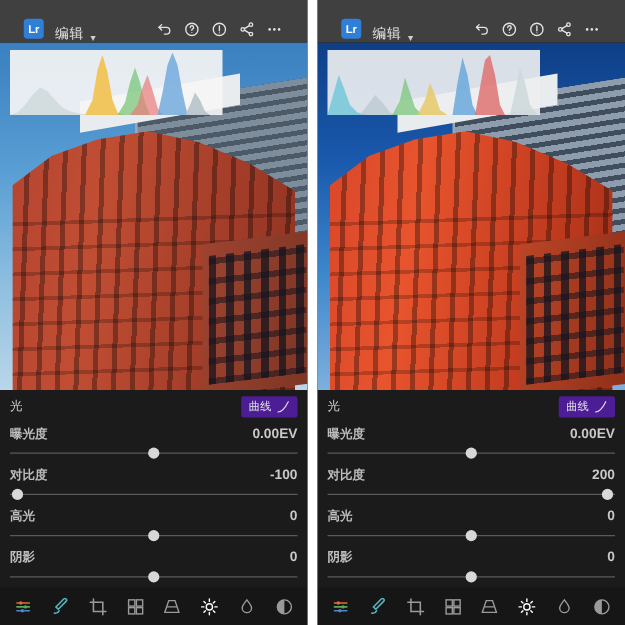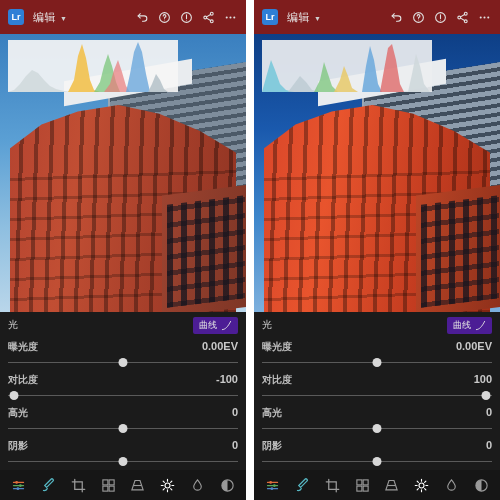--- a/index.html
+++ b/index.html
@@ -21,24 +21,24 @@
     display: flex;
     flex-direction: column;
     position: relative;
     overflow: hidden;
   }
   .pane.left { margin-right: 8px; }
 
   
   .topbar {
     height: 34px;
-    background: #7f1d1d;
+    background: #404040;
     display: flex;
-    align-items: center;
-    padding: 0 5px;
+    align-items: flex-end;
+    padding: 0 16px;
     flex: 0 0 34px;
   }
   .tb-title {
     color: #e8e8e8;
     font-size: 11px;
     margin-left: 6px;
     letter-spacing: .5px;
     white-space: nowrap;
   }
   .tb-caret {
@@ -503,21 +503,21 @@
         </div>
         <div class="track">
             <div class="line"></div>
             <div class="knob" style="left:50%"></div>
           </div>
       </div>
 
       <div class="slider-row">
         <div class="sr-top">
           <span>对比度</span>
-          <span class="sr-val">100</span>
+          <span class="sr-val">200</span>
         </div>
         <div class="track">
             <div class="line"></div>
             <div class="knob" style="left:97.5%"></div>
           </div>
       </div>
 
       <div class="slider-row">
         <div class="sr-top">
           <span>高光</span>

